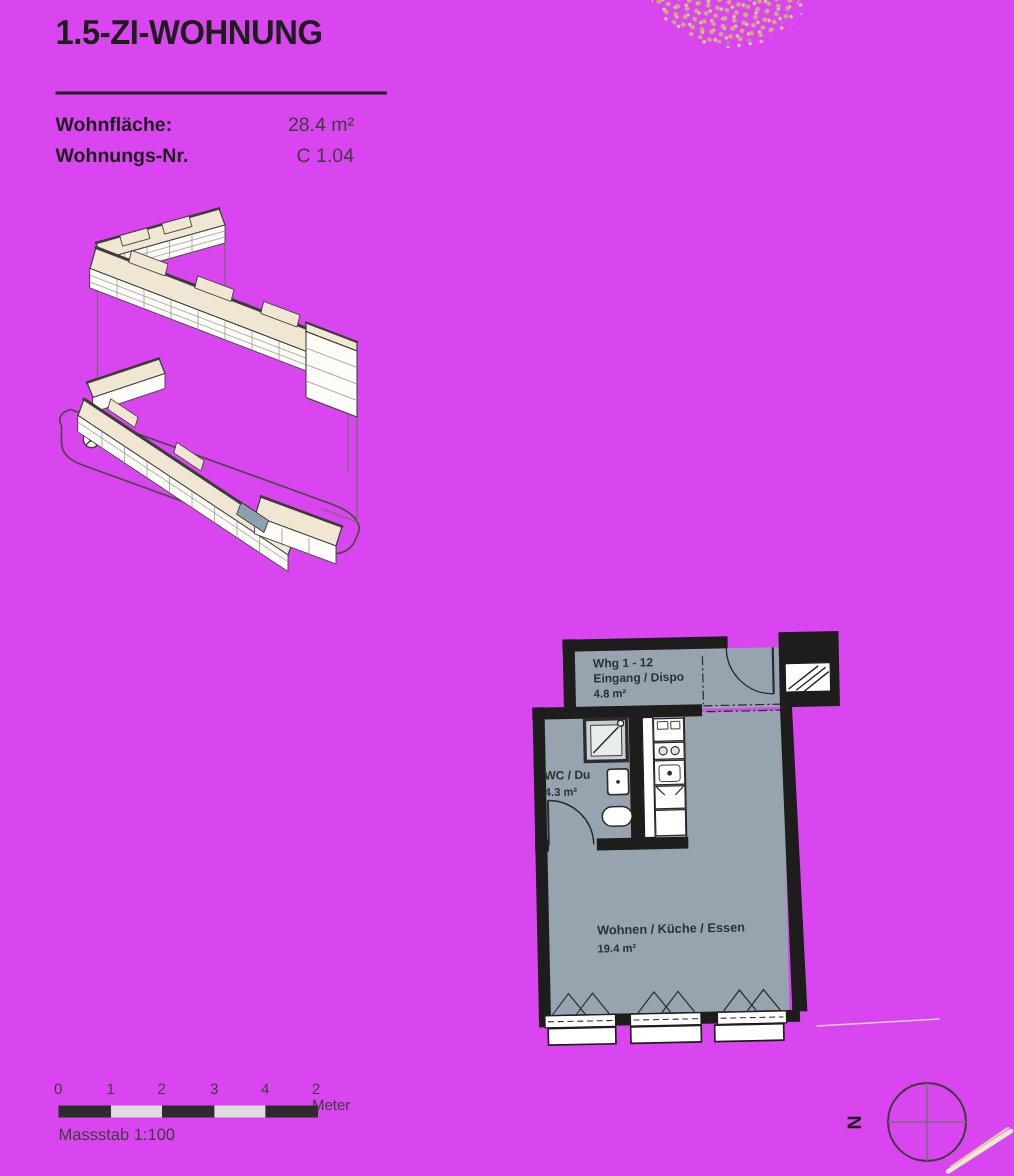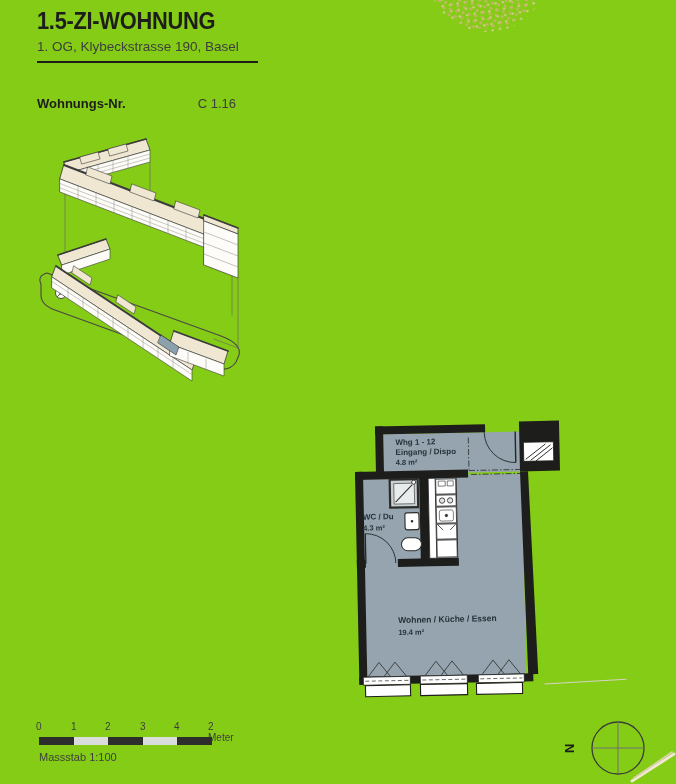--- a/index.html
+++ b/index.html
@@ -1,16 +1,16 @@
 <!DOCTYPE html>
 <html><head>
 <meta charset="utf-8">
 <style>
   html,body{margin:0;padding:0;background:#ffffff;}
-  #page{position:relative;width:676px;height:784px;background:#84cc16;overflow:hidden;
+  #page{position:relative;width:676px;height:784px;background:#d946ef;overflow:hidden;
         font-family:"Liberation Sans",sans-serif;color:#1d1d1b;}
   .abs{position:absolute;}
   .title{left:37px;top:8px;font-size:23px;font-weight:bold;letter-spacing:-0.3px;
          transform:scaleX(0.95);transform-origin:left top;color:#1d1d1b;}
   .subtitle{left:37px;top:39px;font-size:13.5px;color:#3e3e3c;}
   .rule{left:37px;top:61px;width:221px;height:1.5px;background:#1d1d1b;}
   .drow{left:37px;width:200px;height:17px;font-size:13px;}
   .drow .lbl{position:absolute;left:0;top:0;font-weight:bold;color:#1d1d1b;}
   .drow .val{position:absolute;left:100px;top:0;width:99px;text-align:right;color:#3e3e3c;}
   .scalenums{left:35px;top:721px;width:200px;height:13px;font-size:10px;color:#3e3e3c;}
@@ -33,26 +33,29 @@
       </pattern>
       <pattern id="dots2" width="7.5" height="6.5" patternUnits="userSpaceOnUse" patternTransform="rotate(-10)">
         <circle cx="3.4" cy="3" r="1.2" fill="#d9cb96"></circle>
       </pattern>
     </defs>
     <ellipse cx="64" cy="-16" rx="56" ry="48" fill="url(#dots2)"></ellipse>
     <ellipse cx="62" cy="-17" rx="52" ry="46" fill="url(#dots1)"></ellipse>
   </svg>
 
   <div class="abs title">1.5-ZI-WOHNUNG</div>
-  <div class="abs subtitle">1. OG, Klybeckstrasse 190, Basel</div>
   <div class="abs rule"></div>
 
+  <div class="abs drow" style="top:75px;">
+    <span class="lbl">Wohnfläche:</span>
+    <span class="val">28.4 m²</span>
+  </div>
   <div class="abs drow" style="top:96px;">
     <span class="lbl">Wohnungs-Nr.</span>
-    <span class="val">C 1.16</span>
+    <span class="val">C 1.04</span>
   </div>
 
   <svg class="abs" style="left:28px;top:135px;" width="245" height="265" viewBox="0 0 245 265">
     <g stroke-linejoin="round" stroke-linecap="round">
 
       <path d="M 13,149 Q 9,141 19,138 L 193,201 Q 214,209 211,220 L 208,227 Q 201,238 184,232 L 27,175 Q 13,170 13,160 Z" fill="none" stroke="#4a4842" stroke-width="1.1"></path>
 
       <g stroke="#3b3b39" stroke-width="0.9" fill="#ffffff">
         <circle cx="33" cy="158" r="5.5"></circle>
         <line x1="29.5" y1="154.5" x2="36.5" y2="161.5"></line>

